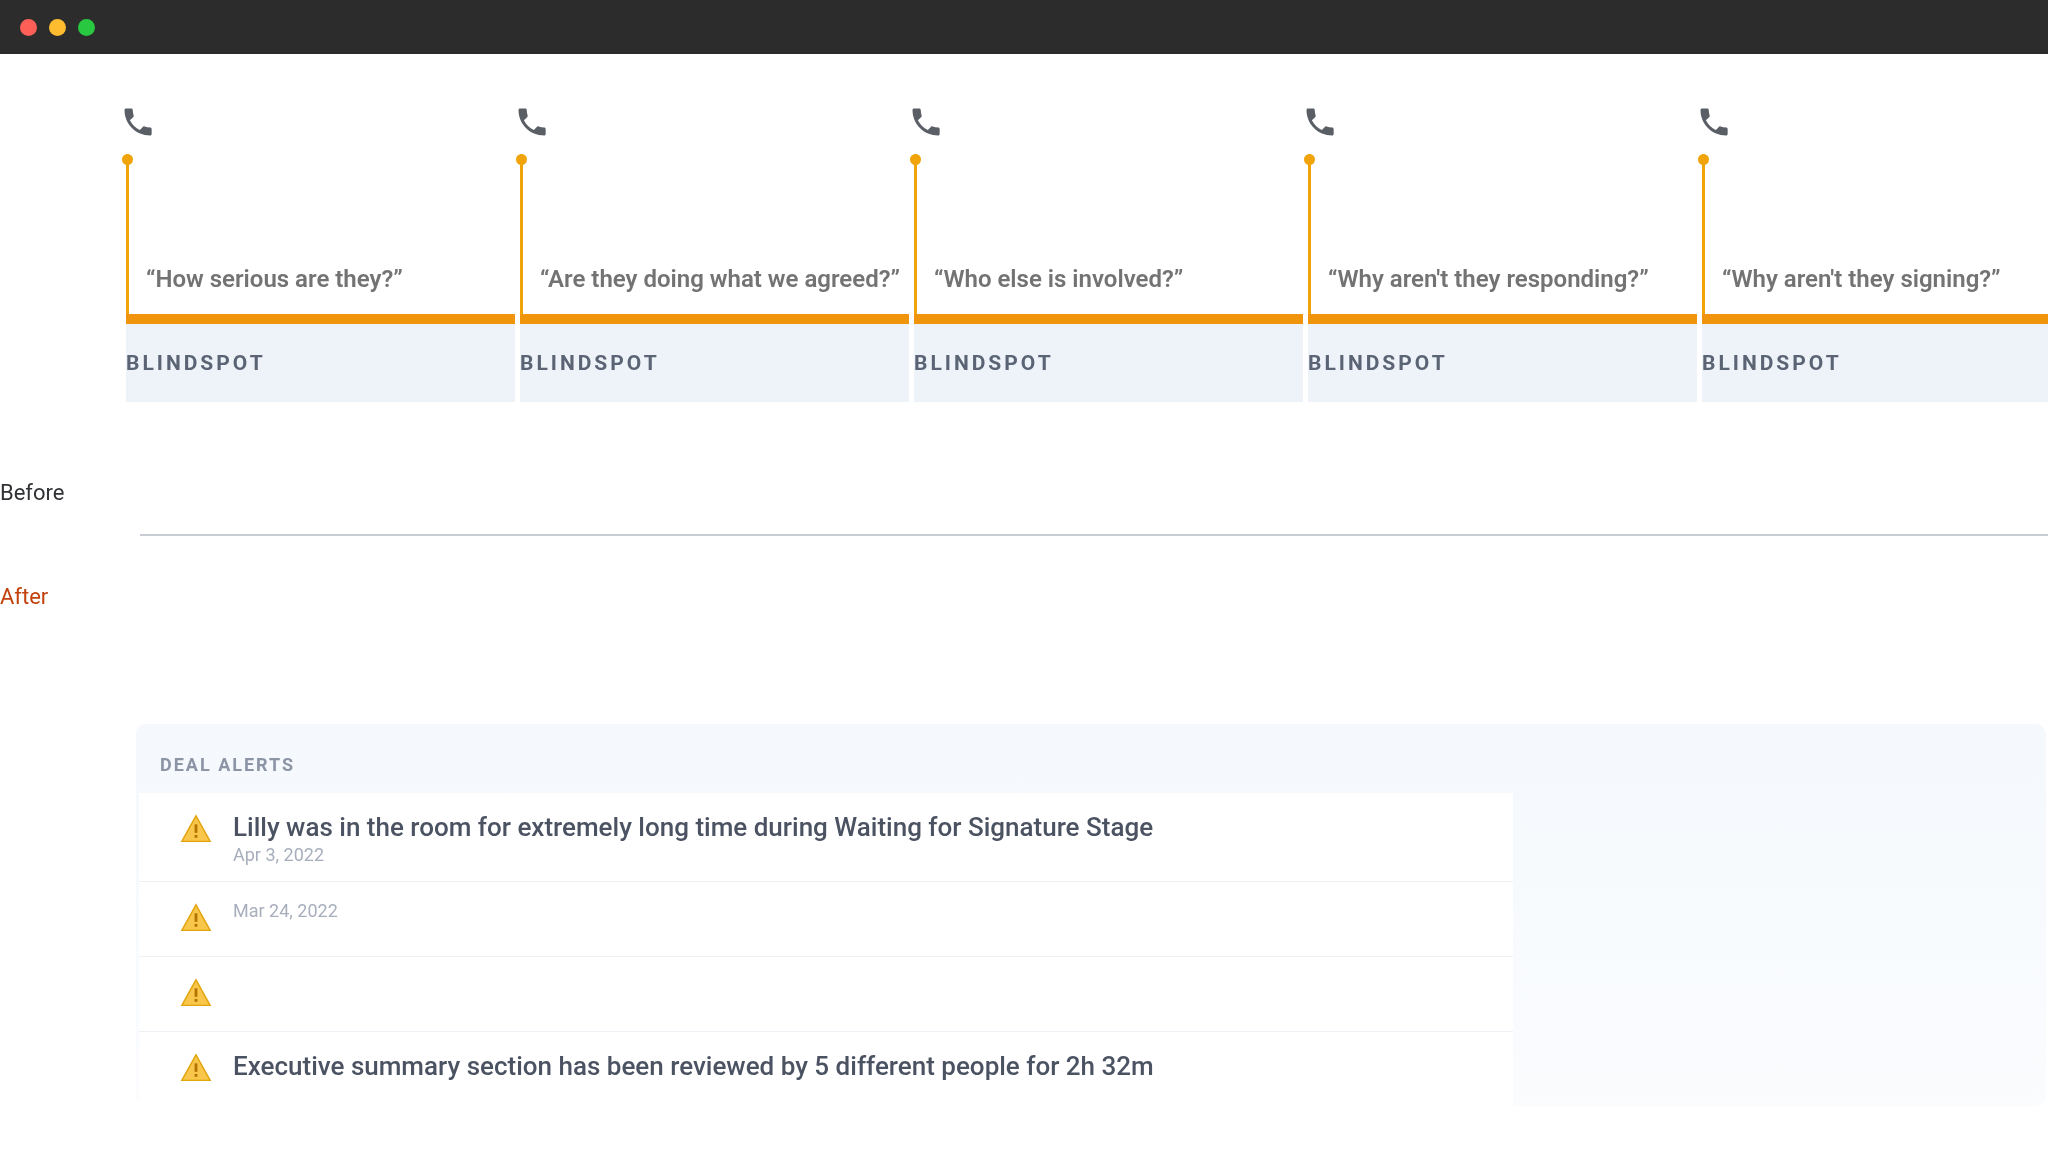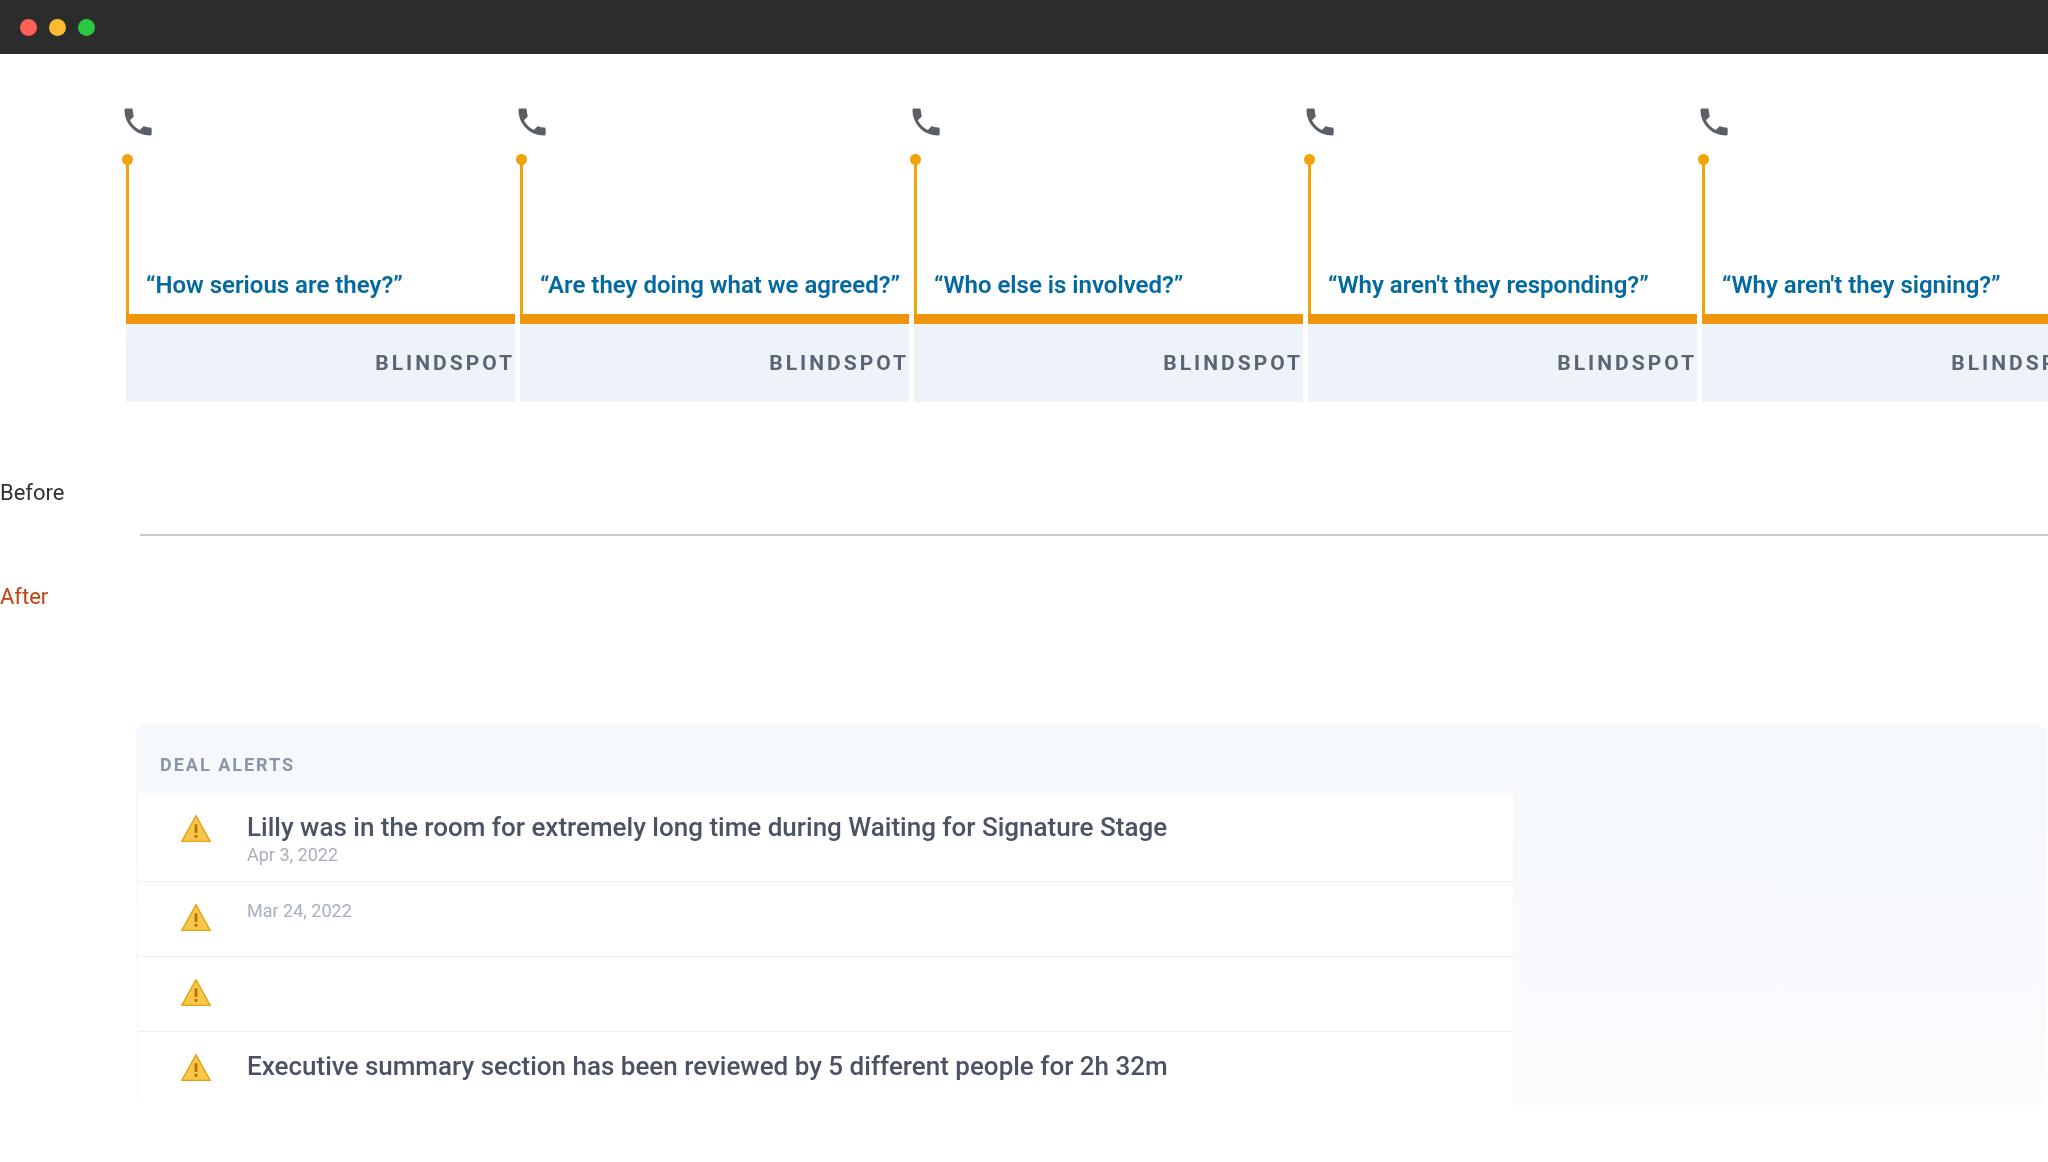--- a/index.html
+++ b/index.html
@@ -67,46 +67,46 @@
     position: absolute;
     top: 50px;
     left: -4px;
     width: 11px;
     height: 11px;
     border-radius: 50%;
     background: #f1a409;
   }
   .question {
     position: absolute;
-    top: 167px;
+    top: 161px;
     left: 20px;
     right: 10px;
     font-size: 24px;
     font-weight: 600;
-    color: #0369a1;
+    color: #737373;
     white-space: nowrap;
   }
   .orange-bar {
     position: absolute;
     top: 210px;
     left: 0;
     right: -5px;
     height: 10px;
     background: #f0950b;
   }
   .blindspot-box {
     position: absolute;
     top: 220px;
     left: 0;
     right: -5px;
     height: 78px;
     background: #eef2f9;
     display: flex;
     align-items: center;
-    justify-content: flex-end;
+    justify-content: flex-start;
   }
   .blindspot-box span {
     font-size: 21px;
     font-weight: 700;
     letter-spacing: 3px;
     color: #5a6474;
   }
 
   
   .divider-zone {
@@ -155,21 +155,21 @@
     color: #8c95a6;
   }
   .alerts-list {
     background: #ffffff;
     width: 1374px;
     margin-left: 3px;
   }
   .alert-row {
     display: flex;
     align-items: flex-start;
-    gap: 34px;
+    gap: 20px;
     padding: 18px 28px 16px 40px;
     border-bottom: 1px solid #edf0f4;
   }
   .alert-row:last-child { border-bottom: none; }
   .warn-icon {
     flex: 0 0 34px;
     margin-top: 2px;
   }
   .warn-icon svg { width: 34px; height: 34px; }
   .alert-body { flex: 1; }

